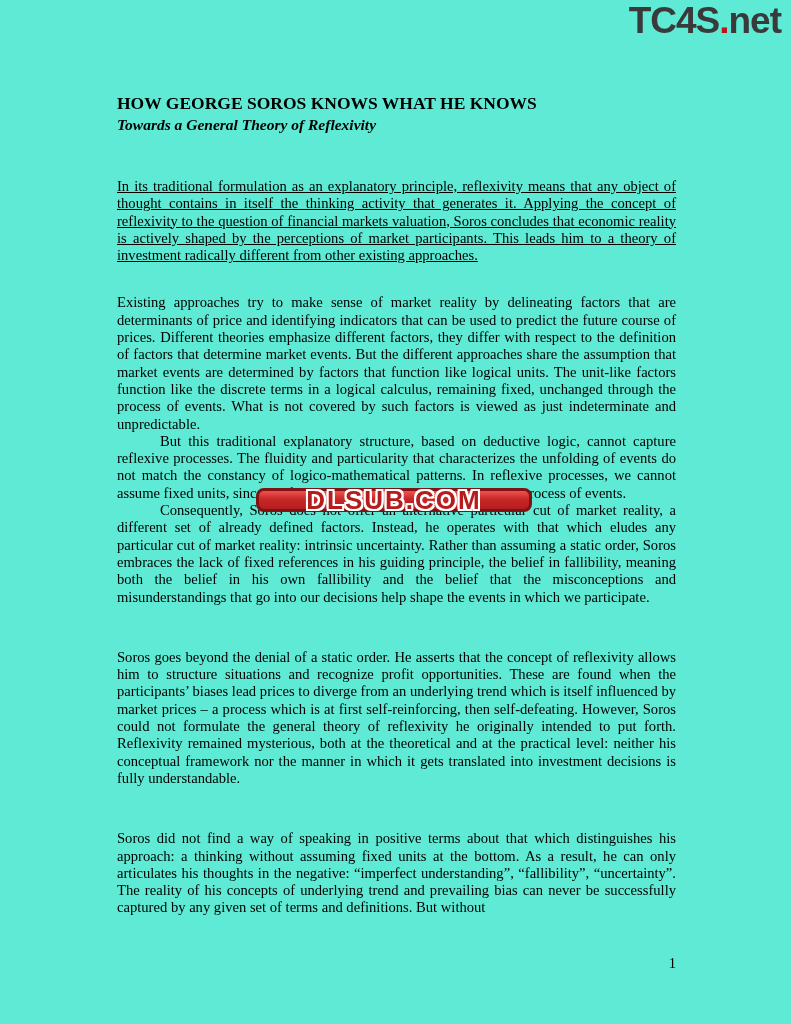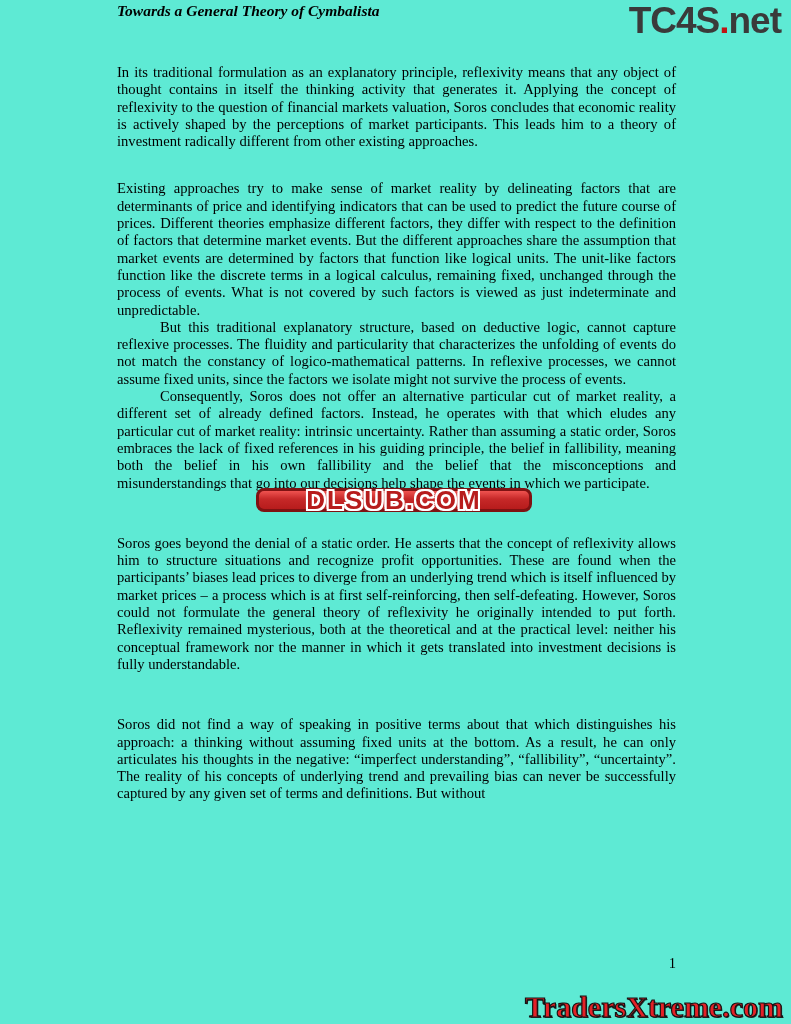--- a/index.html
+++ b/index.html
@@ -53,21 +53,21 @@
     margin: 1px 0 0 0;
     font-size: 14.5px;
     line-height: 19px;
   }
   p.para {
     margin: 0;
     font-size: 14.6px;
     line-height: 17.3px;
     text-align: justify;
   }
-  p.para.first { margin-top: 44px; }
+  p.para.first { margin-top: 44px; text-decoration: underline; }
   p.para.gap   { margin-top: 30px; }
   p.para.gap2  { margin-top: 43px; }
   p.para.indent { text-indent: 43px; }
 
   
   .watermark {
     position: absolute;
     left: 256px;
     top: 488px;
     width: 276px;
@@ -116,31 +116,31 @@
 </head>
 <body>
 
 <div class="page">
 
   <div class="tc4s">
     <span>TC4S</span><span class="dot">.</span><span>net</span>
   </div>
 
   <div class="content">
-    <h2 class="subtitle">Towards a General Theory of Cymbalista</h2>
+    <h1 class="title">HOW GEORGE SOROS KNOWS WHAT HE KNOWS</h1>
+    <h2 class="subtitle">Towards a General Theory of Reflexivity</h2>
 
     <p class="para first">In its traditional formulation as an explanatory principle, reflexivity means that any object of thought contains in itself the thinking activity that generates it. Applying the concept of reflexivity to the question of financial markets valuation, Soros concludes that economic reality is actively shaped by the perceptions of market participants. This leads him to a theory of investment radically different from other existing approaches.</p>
     <p class="para gap">Existing approaches try to make sense of market reality by delineating factors that are determinants of price and identifying indicators that can be used to predict the future course of prices. Different theories emphasize different factors, they differ with respect to the definition of factors that determine market events. But the different approaches share the assumption that market events are determined by factors that function like logical units. The unit-like factors function like the discrete terms in a logical calculus, remaining fixed, unchanged through the process of events. What is not covered by such factors is viewed as just indeterminate and unpredictable.</p>
     <p class="para indent">But this traditional explanatory structure, based on deductive logic, cannot capture reflexive processes. The fluidity and particularity that characterizes the unfolding of events do not match the constancy of logico-mathematical patterns. In reflexive processes, we cannot assume fixed units, since the factors we isolate might not survive the process of events.</p>
     <p class="para indent">Consequently, Soros does not offer an alternative particular cut of market reality, a different set of already defined factors. Instead, he operates with that which eludes any particular cut of market reality: intrinsic uncertainty.  Rather than assuming a static order, Soros embraces the lack of fixed references in his guiding principle, the belief in fallibility, meaning both the belief in his own fallibility and the belief that the misconceptions and misunderstandings that go into our decisions help shape the events in which we participate.</p>
     <p class="para gap2">Soros goes beyond the denial of a static order. He asserts that the concept of reflexivity allows him to structure situations and recognize profit opportunities. These are found when the participants’ biases lead prices to diverge from an underlying trend which is itself influenced by market prices – a process which is at first self-reinforcing, then self-defeating. However, Soros could not formulate the general theory of reflexivity he originally intended to put forth. Reflexivity remained mysterious, both at the theoretical and at the practical level: neither his conceptual framework nor the manner in which it gets translated into investment decisions is fully understandable.</p>
     <p class="para gap2">Soros did not find a way of speaking in positive terms about that which distinguishes his approach: a thinking without assuming fixed units at the bottom. As a result, he can only articulates his thoughts in the negative: “imperfect understanding”, “fallibility”, “uncertainty”. The reality of his concepts of underlying trend and prevailing bias can never be successfully captured by any given set of terms and definitions. But without</p>
   </div>
 
   <div class="watermark">
     <span>DLSUB.COM</span>
   </div>
 
   <div class="pagenum">1</div>
 
-  <div class="tx-logo">TradersXtreme.com</div>
 
 </div>
 
 </body></html>

